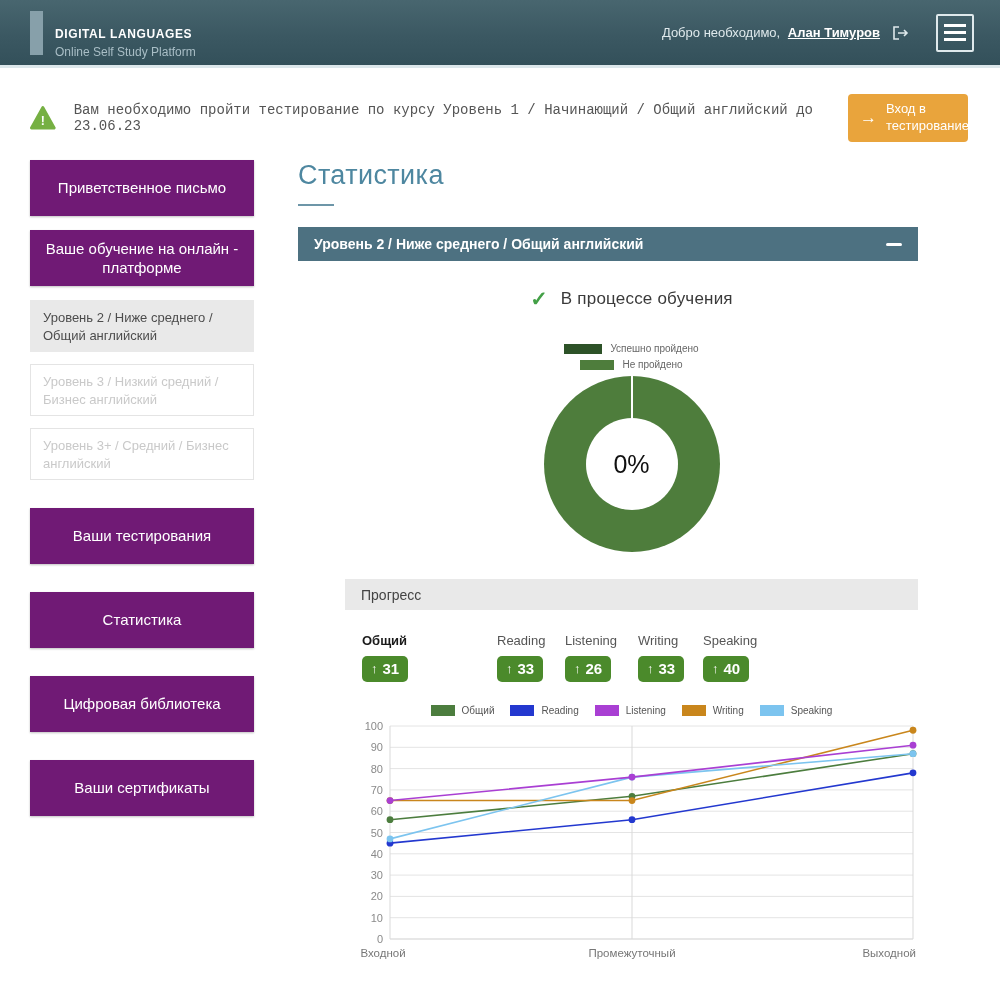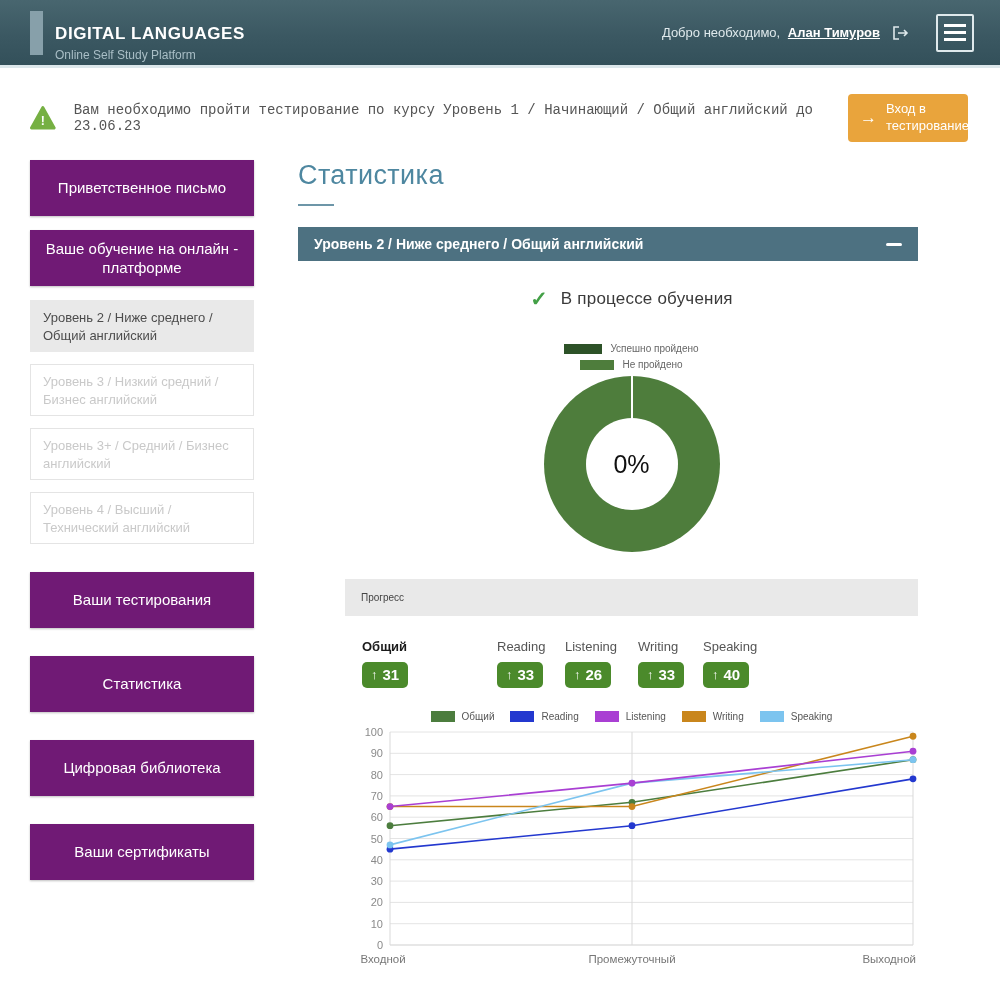--- a/index.html
+++ b/index.html
@@ -3,21 +3,21 @@
 <meta charset="utf-8">
 <style>
   * { margin:0; padding:0; box-sizing:border-box; }
   html,body { width:1000px; height:1000px; background:#fff;
     font-family:"Liberation Sans", sans-serif; overflow:hidden; }
 
   
   .header { height:68px; background:linear-gradient(180deg,#48666f 0%,#3b5862 55%,#33505a 100%);
     display:flex; align-items:center; padding:0 26px 0 30px; border-bottom:3px solid #dce7eb; }
   .logo-bar { width:13px; height:44px; background:#87a0aa; margin-right:12px; }
-  .logo-title { color:#fff; font-size:17px; font-weight:bold; letter-spacing:.6px;margin-top:20px; }
+  .logo-title { color:#fff; font-size:12px; font-weight:bold; letter-spacing:.6px;margin-top:20px; }
   .logo-sub { color:#a9bec6; font-size:12px; margin-top:4px; }
   .header-right { margin-left:auto; display:flex; align-items:center; }
   .welcome { color:#dfe9ec; font-size:13px; }
   .welcome .uname { color:#fff; text-decoration:underline; cursor:pointer; margin-left:4px;font-weight:bold; }
   .logout { margin:0 26px 0 12px; cursor:pointer; display:flex; }
   .burger { width:38px; height:38px; border:2px solid #dfe9ec; border-radius:2px;
     display:flex; flex-direction:column; justify-content:center; align-items:center; gap:4px; cursor:pointer; }
   .burger span { display:block; width:22px; height:3px; background:#fff; }
 
   
@@ -59,22 +59,22 @@
   .dl-row { display:flex; align-items:center; gap:8px; }
   .dl-swatch { height:10px; }
   .dl-label { font-size:10px; color:#666; }
 
   .donut { width:176px; height:176px; border-radius:50%; margin:6px auto 0; position:relative; }
   .donut-divider { position:absolute; left:calc(50% - 1px); top:0; width:2px; height:42px; background:#fff; }
   .donut-hole { position:absolute; left:42px; top:42px; width:92px; height:92px; border-radius:50%;
     background:#fff; display:flex; align-items:center; justify-content:center; }
   .donut-center { font-size:25px; color:#111; }
 
-  .progress-bar { margin-top:27px; height:37px; background:#e9e9e9; display:flex; align-items:center;
-    padding:9px 16px; font-size:10px; color:#444; }
+  .progress-bar { margin-top:27px; height:31px; background:#e9e9e9; display:flex; align-items:center;
+    padding:9px 16px; font-size:14px; color:#444; }
 
   .badges { position:relative; margin-top:23px; height:58px; }
   .badge-group { position:absolute; top:0; }
   .badge-label { font-size:13px; color:#555; margin-bottom:8px; }
   .badge-group.bold .badge-label { color:#1a1a1a; font-weight:bold; }
   .score-badge { display:inline-flex; align-items:center; gap:5px; color:#fff; border-radius:5px;
     padding:4px 9px 5px; font-size:15px; font-weight:bold; }
   .score-badge .up { font-size:13px; }
 
   .chart-block { margin-top:14px; }
@@ -128,21 +128,20 @@
     <div class="btn-teal">
       <span>Приветственное письмо</span>
     </div>
     <div class="btn-teal">
       <span>Ваше обучение на онлайн - платформе</span>
     </div>
 
     <div class="course active">Уровень 2 / Ниже среднего / Общий английский</div>
     <div class="course">Уровень 3 / Низкий средний / Бизнес английский</div>
     <div class="course">Уровень 3+ / Средний / Бизнес английский</div>
-    <div class="course">Уровень 4 / Высший / Технический английский</div>
 
     <div class="btn-teal group-gap">
       <span>Ваши тестирования</span>
     </div>
     <div class="btn-teal group-gap">
       <span>Статистика</span>
     </div>
     <div class="btn-teal group-gap">
       <span>Цифровая библиотека</span>
     </div>

